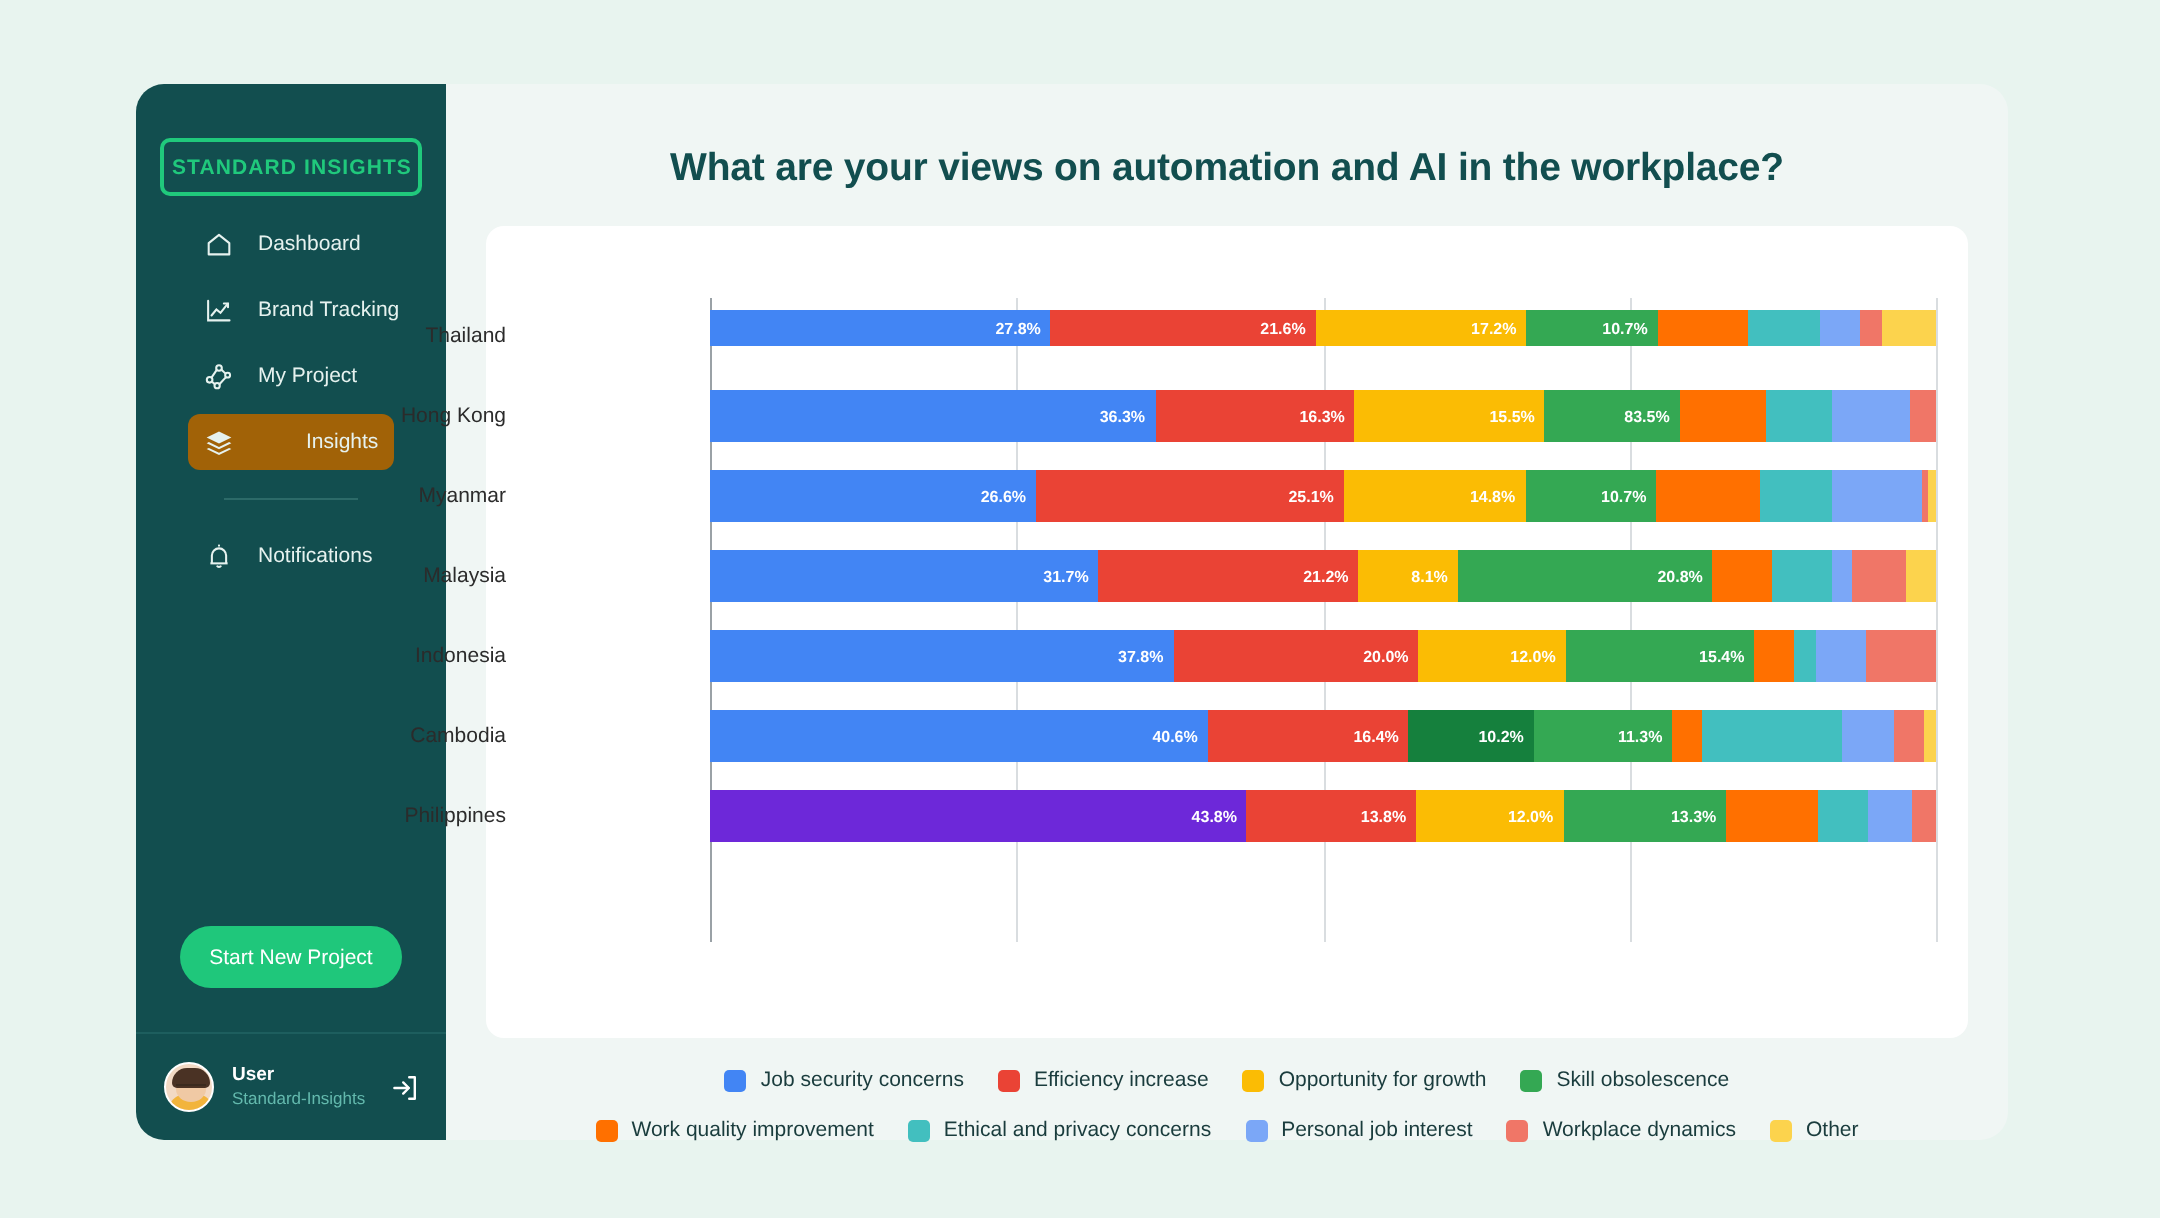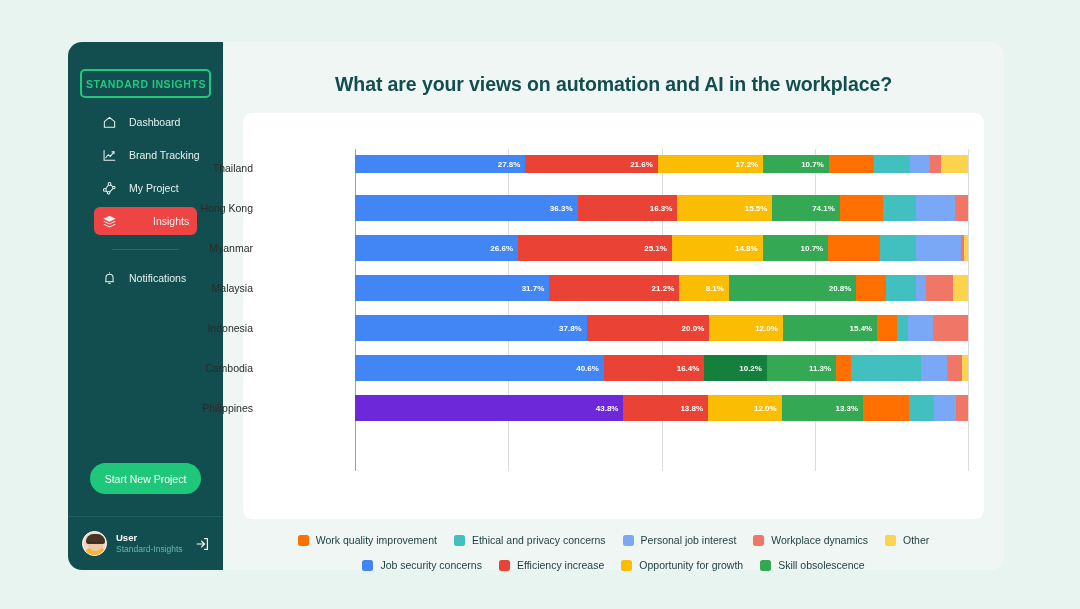--- a/index.html
+++ b/index.html
@@ -42,21 +42,21 @@
   .nav { margin-top: 10px; padding: 0 26px; }
   .nav-item {
     display: flex; align-items: center;
     gap: 12px;
     height: 28px;
     padding: 0 8px;
     border-radius: 6px;
     margin-bottom: 5px;
     cursor: pointer;
   }
-  .nav-item.active { background: #ef4444; gap: 36px; }
+  .nav-item.active { background: #a16207; gap: 36px; }
   .nav-ico {
     width: 15px; height: 15px;
     display: flex; align-items: center; justify-content: center;
     flex: 0 0 15px;
   }
   .nav-ico svg { display: block; }
   .nav-label {
     color: #e6f2ef;
     font-size: 10.5px;
     white-space: nowrap;
@@ -334,21 +334,21 @@
               <div class="seg" style="width: 222.519px; background: rgb(66, 133, 244);">
                 <span>36.3%</span>
               </div>
               <div class="seg" style="width: 99.919px; background: rgb(234, 67, 53);">
                 <span>16.3%</span>
               </div>
               <div class="seg" style="width: 95.015px; background: rgb(251, 188, 4);">
                 <span>15.5%</span>
               </div>
               <div class="seg" style="width: 67.43px; background: rgb(52, 168, 83);">
-                <span>74.1%</span>
+                <span>83.5%</span>
               </div>
               <div class="seg" style="width: 42.91px; background: rgb(255, 112, 0);"></div>
               <div class="seg" style="width: 33.715px; background: rgb(66, 191, 191);"></div>
               <div class="seg" style="width: 38.619px; background: rgb(123, 167, 247);"></div>
               <div class="seg" style="width: 12.873px; background: rgb(240, 118, 103);"></div>
             </div>
           </div>
           <div class="row" style="top: 122px;">
             <div class="row-label">Myanmar</div>
             <div class="bar" style="width: 613px; height: 26px;">
@@ -456,55 +456,55 @@
               <div class="seg" style="width: 21.455px; background: rgb(123, 167, 247);"></div>
               <div class="seg" style="width: 12.26px; background: rgb(240, 118, 103);"></div>
             </div>
           </div>
         </div>
     </div>
 
     <div id="legend">
         <div class="legend-row">
           <div class="legend-item">
+            <span class="legend-swatch" style="background: rgb(66, 133, 244);"></span>
+            <span class="legend-text">Job security concerns</span>
+          </div>
+          <div class="legend-item">
+            <span class="legend-swatch" style="background: rgb(234, 67, 53);"></span>
+            <span class="legend-text">Efficiency increase</span>
+          </div>
+          <div class="legend-item">
+            <span class="legend-swatch" style="background: rgb(251, 188, 4);"></span>
+            <span class="legend-text">Opportunity for growth</span>
+          </div>
+          <div class="legend-item">
+            <span class="legend-swatch" style="background: rgb(52, 168, 83);"></span>
+            <span class="legend-text">Skill obsolescence</span>
+          </div>
+        </div>
+        <div class="legend-row">
+          <div class="legend-item">
             <span class="legend-swatch" style="background: rgb(255, 112, 0);"></span>
             <span class="legend-text">Work quality improvement</span>
           </div>
           <div class="legend-item">
             <span class="legend-swatch" style="background: rgb(66, 191, 191);"></span>
             <span class="legend-text">Ethical and privacy concerns</span>
           </div>
           <div class="legend-item">
             <span class="legend-swatch" style="background: rgb(123, 167, 247);"></span>
             <span class="legend-text">Personal job interest</span>
           </div>
           <div class="legend-item">
             <span class="legend-swatch" style="background: rgb(240, 118, 103);"></span>
             <span class="legend-text">Workplace dynamics</span>
           </div>
           <div class="legend-item">
             <span class="legend-swatch" style="background: rgb(252, 211, 77);"></span>
             <span class="legend-text">Other</span>
           </div>
         </div>
-        <div class="legend-row">
-          <div class="legend-item">
-            <span class="legend-swatch" style="background: rgb(66, 133, 244);"></span>
-            <span class="legend-text">Job security concerns</span>
-          </div>
-          <div class="legend-item">
-            <span class="legend-swatch" style="background: rgb(234, 67, 53);"></span>
-            <span class="legend-text">Efficiency increase</span>
-          </div>
-          <div class="legend-item">
-            <span class="legend-swatch" style="background: rgb(251, 188, 4);"></span>
-            <span class="legend-text">Opportunity for growth</span>
-          </div>
-          <div class="legend-item">
-            <span class="legend-swatch" style="background: rgb(52, 168, 83);"></span>
-            <span class="legend-text">Skill obsolescence</span>
-          </div>
-        </div>
       </div>
 
   </div>
 
 </div>
 
 </body></html>

